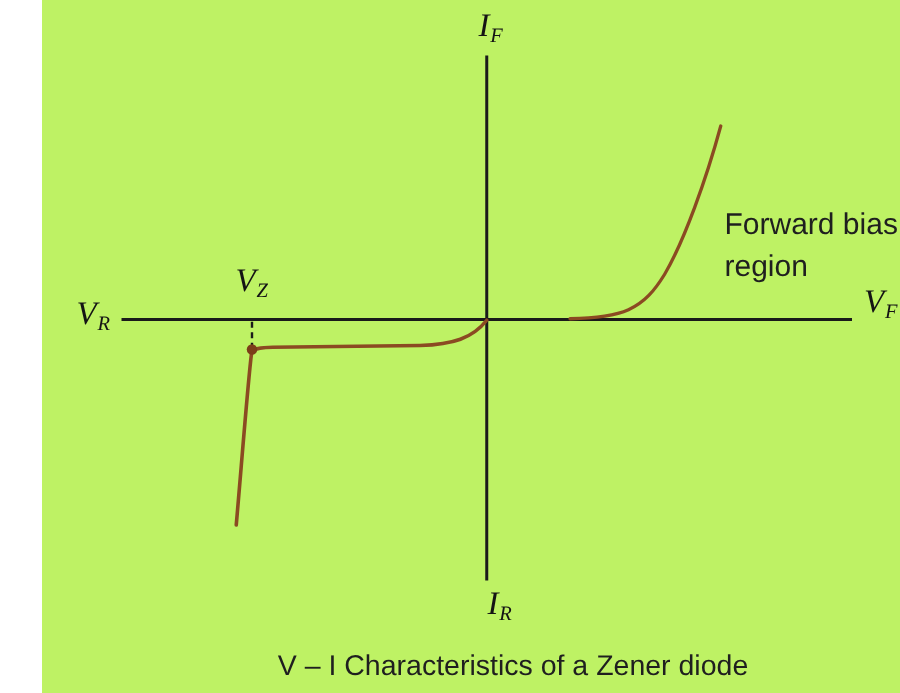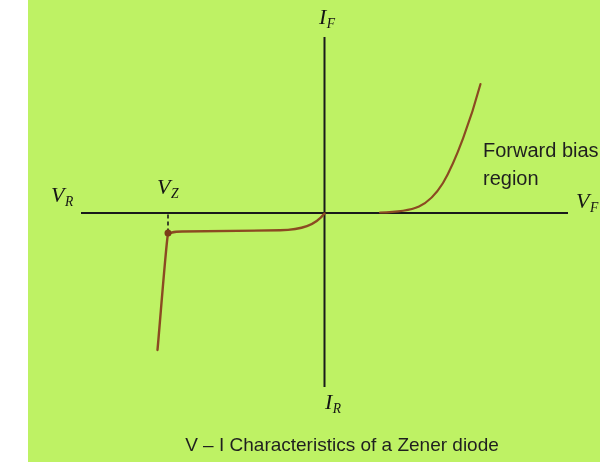--- a/index.html
+++ b/index.html
@@ -47,21 +47,21 @@
     top: 434px;
     width: 600px;
     padding-left: 28px;
     text-align: center;
     font-family: "Liberation Sans", sans-serif;
     font-size: 19px;
     color: #1f1f1f;
   }
   .pos-if { left: 291px; top: 6px; }
   .pos-ir { left: 297px; top: 391px; }
-  .pos-vr { left: 23px;  top: 184px; }
+  .pos-vr { left: 23px;  top: 198px; }
   .pos-vf { left: 548px; top: 190px; }
   .pos-vz { left: 129px; top: 176px; }
   .pos-forward { left: 455px; top: 137px; width: 122px; }
   .pos-reverse { left: 158px; top: 275px; width: 132px; }
 </style>
 </head>
 <body>
 
 <div class="canvas">
 

